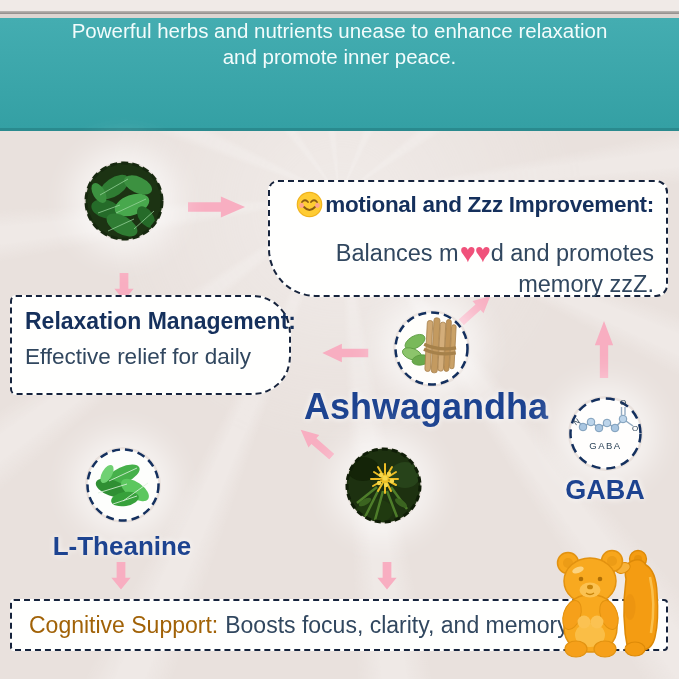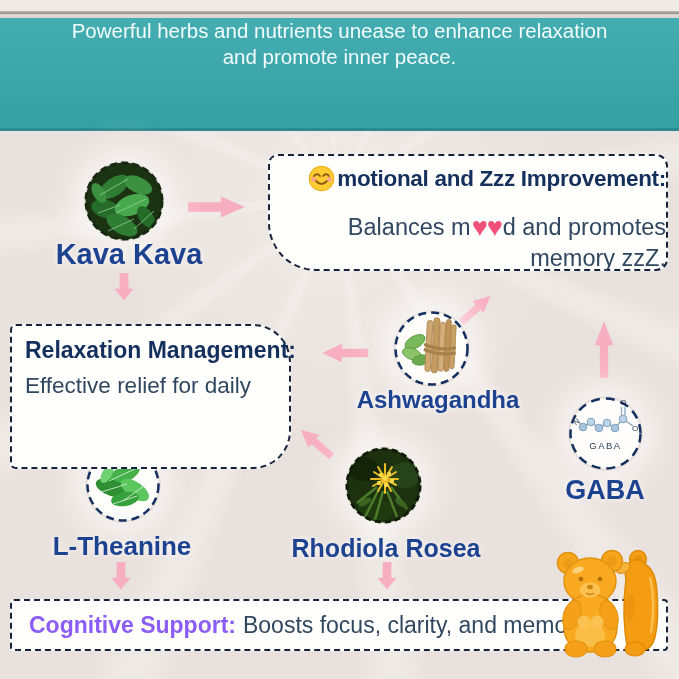--- a/index.html
+++ b/index.html
@@ -24,51 +24,51 @@
   .rays{position:absolute;left:0;top:131px;width:679px;height:548px;pointer-events:none;
     background:
       radial-gradient(circle at 50% 14%, rgba(255,255,255,.75) 0%, rgba(255,255,255,0) 42%),
       repeating-conic-gradient(from 248deg at 50% 12%,
         rgba(255,255,255,0) 0deg 11deg, rgba(255,255,255,.55) 14deg 17deg,
         rgba(255,255,255,0) 20deg 30deg);
     opacity:.45;}
   
   .box{position:absolute;background:#fffffe;border:2.5px dashed #16233c;
     color:#16305c;box-sizing:border-box;z-index:3;}
-  .emotional-box{left:268px;top:154px;width:400px;height:117px;
-    border-radius:10px 12px 12px 48px;padding:9px 0 6px 10px;text-align:right;}
+  .emotional-box{left:268px;top:180px;width:400px;height:117px;
+    border-radius:10px 12px 12px 48px;padding:9px 12px 6px 10px;text-align:right;}
   .eb-line1{font-size:22.5px;font-weight:700;color:#15305c;white-space:nowrap;
     letter-spacing:-.3px;display:flex;align-items:center;justify-content:flex-end;gap:1px;}
   .eb-line2,.eb-line3{font-size:23.5px;color:#31475f;line-height:31px;margin-top:20px;}
   .eb-line3{margin-top:0;}
   .hearts{color:#f0517a;font-size:27px;letter-spacing:-1px;vertical-align:-1px;padding:0 1px;}
   .emoji-wrap{display:inline-block;width:27px;height:27px;margin-right:1px;flex:0 0 auto;}
-  .relaxation-box{left:10px;top:324px;width:281px;height:145px;
+  .relaxation-box{left:10px;top:295px;width:281px;height:100px;
     border-radius:6px 38px 38px 6px;padding:7px 8px 6px 13px;text-align:left;}
   .rb-title{font-size:23px;font-weight:700;color:#15305c;line-height:35px;white-space:nowrap;}
   .rb-body{font-size:22.5px;color:#31475f;line-height:35px;}
   .cognitive-box{left:10px;top:599px;width:658px;height:52px;border-radius:4px;
     display:flex;align-items:center;padding-left:17px;z-index:2;}
-  .cb-title{font-size:23px;font-weight:700;color:#8b5cf6;white-space:nowrap;}
+  .cb-title{font-size:23px;font-weight:400;color:#a16207;white-space:nowrap;}
   .cb-body{font-size:23px;color:#31475f;margin-left:7px;white-space:nowrap;}
   
   .photo{position:absolute;z-index:2;border-radius:50%;
     box-shadow:0 0 30px 14px rgba(255,255,255,.6);}
   .photo svg{display:block;}
   .kava-photo{left:84px;top:161px;}
   .ash-photo{left:393px;top:310px;}
   .gaba-photo{left:568px;top:396px;}
   .thea-photo{left:85px;top:447px;}
   .rho-photo{left:345px;top:447px;}
   
   .herb-label{position:absolute;width:240px;text-align:center;z-index:2;
     font-weight:700;color:#1d4390;
     text-shadow:0 0 6px rgba(255,255,255,.9);}
   .kava-label{left:9px;top:238px;font-size:29px;}
-  .ash-label{left:318px;top:386px;font-size:24px;}
+  .ash-label{left:304px;top:386px;font-size:36px;}
   .gaba-label{left:485px;top:475px;font-size:27px;}
   .thea-label{left:2px;top:531px;font-size:26px;}
   .rho-label{left:266px;top:534px;font-size:25px;}
   
   .arrow{position:absolute;z-index:1;}
   .arrow svg{display:block;width:100%;height:100%;}
   .a-kava-right{left:217px;top:207px;width:58px;height:23px;transform:translate(-50%,-50%);}
   .a-kava-down{left:124px;top:287px;width:28px;height:21px;transform:translate(-50%,-50%) rotate(90deg);}
   .a-ash-left{left:345px;top:353px;width:47px;height:20px;transform:translate(-50%,-50%) rotate(180deg);}
   .a-ash-upright{left:476px;top:309px;width:40px;height:18px;transform:translate(-50%,-50%) rotate(-42deg);}
@@ -180,21 +180,20 @@
         <ellipse cx="22" cy="48" rx="15" ry="9" fill="#256b29" transform="rotate(15 22 48)"></ellipse>
         <ellipse cx="48" cy="44" rx="18" ry="10" fill="#48a84d" transform="rotate(-20 48 44)"></ellipse>
         <ellipse cx="38" cy="64" rx="17" ry="9" fill="#2f7c33" transform="rotate(30 38 64)"></ellipse>
         <ellipse cx="62" cy="56" rx="12" ry="7" fill="#256b29" transform="rotate(55 62 56)"></ellipse>
         <ellipse cx="15" cy="32" rx="11" ry="6" fill="#3c9140" transform="rotate(60 15 32)"></ellipse>
         <path d="M16 34 L44 18 M14 52 L36 44 M32 52 L62 38 M24 70 L50 58 M50 68 L70 50" stroke="#9fd8a2" stroke-width=".9" fill="none" opacity=".8"></path>
       </g>
       <circle cx="40" cy="40" r="38" fill="none" stroke="#16280f" stroke-width="3" stroke-dasharray="7 4"></circle>
     </svg>
   </div>
-  <div class="herb-label kava-label">Kava Kava</div>
 
   <div class="photo ash-photo">
     <svg viewBox="0 0 77 77" width="77" height="77">
       <circle cx="38.5" cy="38.5" r="36" fill="#fffefb" stroke="#14305e" stroke-width="2.5" stroke-dasharray="8 5"></circle>
       <ellipse cx="22" cy="32" rx="11" ry="6" fill="#79b95a" stroke="#5a9a3e" stroke-width=".8" transform="rotate(-30 22 32)"></ellipse>
       <ellipse cx="19" cy="44" rx="10" ry="5.5" fill="#8cc46b" stroke="#5a9a3e" stroke-width=".8" transform="rotate(20 19 44)"></ellipse>
       <ellipse cx="28" cy="50" rx="9" ry="5" fill="#6aa94c" stroke="#5a9a3e" stroke-width=".8" transform="rotate(-10 28 50)"></ellipse>
       <g transform="rotate(3 46 38)">
         <rect x="33" y="11" width="5.5" height="51" rx="2.5" fill="#cfa771" stroke="#a8814b" stroke-width=".8"></rect>
         <rect x="39.5" y="8" width="6" height="55" rx="2.5" fill="#c39a60" stroke="#a8814b" stroke-width=".8"></rect>
@@ -267,21 +266,20 @@
         </g>
         <g fill="#c79a14">
           <circle cx="39" cy="27" r="1.1"></circle>
             <circle cx="44" cy="33" r="1.1"></circle>
             <circle cx="36" cy="33" r="1.1"></circle>
         </g>
       </g>
       <circle cx="38.5" cy="38.5" r="36.5" fill="none" stroke="#0f1d07" stroke-width="3" stroke-dasharray="6 4"></circle>
     </svg>
   </div>
-  <div class="herb-label rho-label">Rhodiola Rosea</div>
 
   <div class="bears">
     <svg viewBox="0 0 126 122" width="126" height="122">
 
       <g>
         <circle cx="100" cy="22" r="8.5" fill="#f49c12" stroke="#dd8a08" stroke-width="1.3"></circle>
         <circle cx="100" cy="22" r="4" fill="#dd8a08" opacity=".55"></circle>
         <path d="M88 42 Q85 28 94 24 Q103 20 108 28 Q118 34 119 56 Q121 84 117 100 Q114 113 102 114 L90 114 Q83 80 88 42 Z" fill="#f49c12" stroke="#dd8a08" stroke-width="1.5"></path>
         <ellipse cx="85" cy="31" rx="7.5" ry="5" fill="#f8b23a" stroke="#dd8a08" stroke-width="1" transform="rotate(-22 85 31)"></ellipse>
         <ellipse cx="92" cy="70" rx="5.5" ry="13" fill="#eb9410" opacity=".85"></ellipse>

